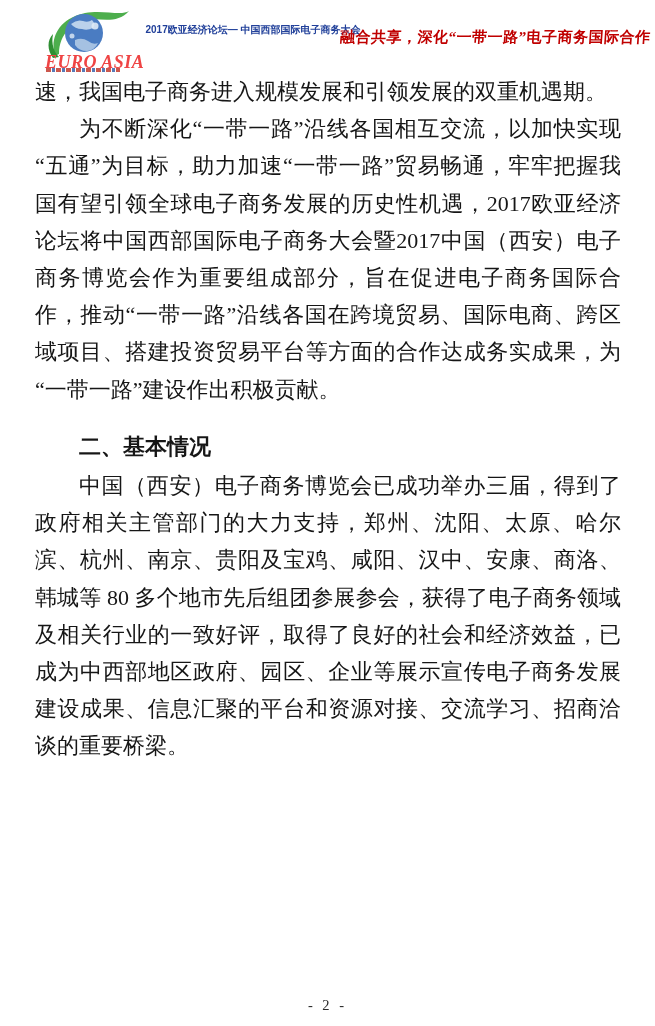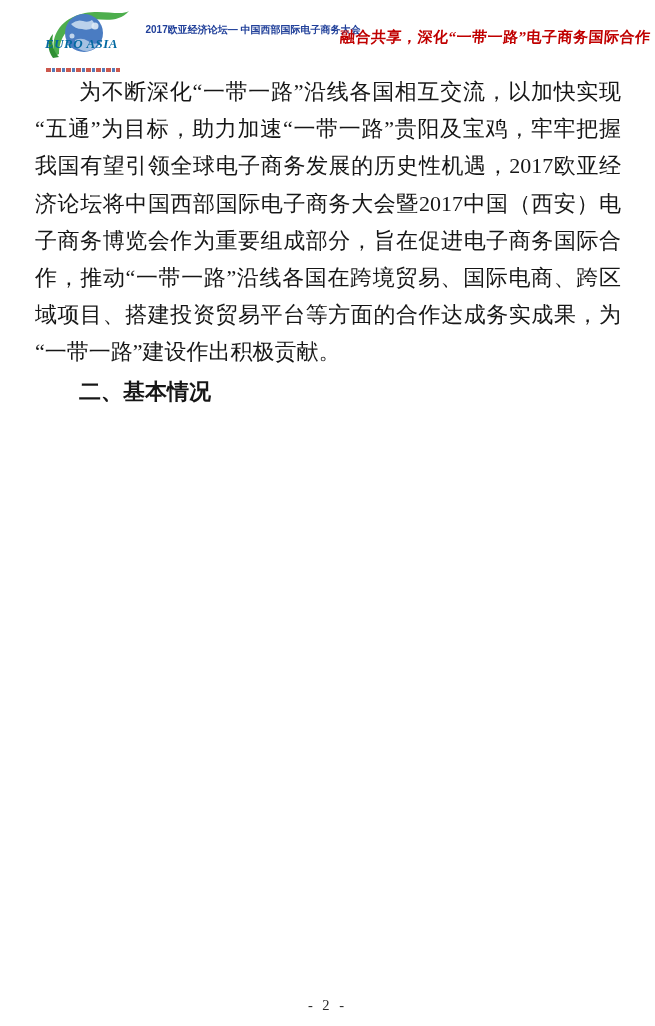--- a/index.html
+++ b/index.html
@@ -10,25 +10,25 @@
     overflow:hidden;
     font-family:"Liberation Serif", serif;
   }
 
   
   .header { position:absolute; top:10px; left:45px; right:15px; height:66px; }
 
   .logo { position:absolute; left:0; top:0; width:100px; height:64px; }
   .logo svg { display:block; }
   .logo-text {
-    position:absolute; left:0; top:26px;
+    position:absolute; left:0; top:42px;
     font-family:"Liberation Serif", serif;
     font-weight:bold; font-style:italic;
-    font-size:13px; letter-spacing:0.5px;
-    color:#0369a1; white-space:nowrap;
+    font-size:18px; letter-spacing:0.5px;
+    color:#ef4444; white-space:nowrap;
   }
   .logo-substrip {
     position:absolute; left:1px; top:58px; width:74px; height:4px;
     background:repeating-linear-gradient(90deg,#c23a2e 0 5px,#ffffff 5px 6px,#3a62a8 6px 9px,#ffffff 9px 10px);
     opacity:0.85;
   }
 
   .header-titles {
     position:absolute; left:89px; top:10px; width:238px;
     text-align:center;
@@ -57,21 +57,21 @@
     color:#161616;
     text-align:justify;
   }
   .content p { margin:0; }
   .content p.body { text-indent:2em; }
   .content p.tail { text-indent:0; }
   .content p.heading {
     font-family:Liberation Sans, sans-serif;
     font-weight:bold;
     text-indent:2em;
-    margin-top:2px; margin-bottom:2px;
+    margin-top:20px; margin-bottom:2px;
   }
 
   
   .footer {
     position:absolute; bottom:12px; left:0; width:100%;
     text-align:center;
     font-size:14.5px; color:#2a2a2a;
     font-family:"Liberation Serif", serif;
     letter-spacing:3px;
   }
@@ -104,19 +104,21 @@
     </div>
 
     <div class="header-titles">
       <div>2017欧亚经济论坛— 中国西部国际电子商务大会</div>
     </div>
 
     <div class="slogan">融合共享，深化“一带一路”电子商务国际合作</div>
   </div>
 
   <div class="content" id="content">
-      <p class="body">为不断深化“一带一路”沿线各国相互交流，以加快实现“五通”为目标，助力加速“一带一路”贵阳及宝鸡，牢牢把握我国有望引领全球电子商务发展的历史性机遇，2017欧亚经济论坛将中国西部国际电子商务大会暨2017中国（西安）电子商务博览会作为重要组成部分，旨在促进电子商务国际合作，推动“一带一路”沿线各国在跨境贸易、国际电商、跨区域项目、搭建投资贸易平台等方面的合作达成务实成果，为“一带一路”建设作出积极贡献。</p>
+      <p class="tail">速，我国电子商务进入规模发展和引领发展的双重机遇期。</p>
+      <p class="body">为不断深化“一带一路”沿线各国相互交流，以加快实现“五通”为目标，助力加速“一带一路”贸易畅通，牢牢把握我国有望引领全球电子商务发展的历史性机遇，2017欧亚经济论坛将中国西部国际电子商务大会暨2017中国（西安）电子商务博览会作为重要组成部分，旨在促进电子商务国际合作，推动“一带一路”沿线各国在跨境贸易、国际电商、跨区域项目、搭建投资贸易平台等方面的合作达成务实成果，为“一带一路”建设作出积极贡献。</p>
       <p class="heading">二、基本情况</p>
+      <p class="body">中国（西安）电子商务博览会已成功举办三届，得到了政府相关主管部门的大力支持，郑州、沈阳、太原、哈尔滨、杭州、南京、贵阳及宝鸡、咸阳、汉中、安康、商洛、韩城等 80 多个地市先后组团参展参会，获得了电子商务领域及相关行业的一致好评，取得了良好的社会和经济效益，已成为中西部地区政府、园区、企业等展示宣传电子商务发展建设成果、信息汇聚的平台和资源对接、交流学习、招商洽谈的重要桥梁。</p>
     </div>
 
   <div class="footer">- 2 -</div>
 
 </div>
 
 </body></html>

